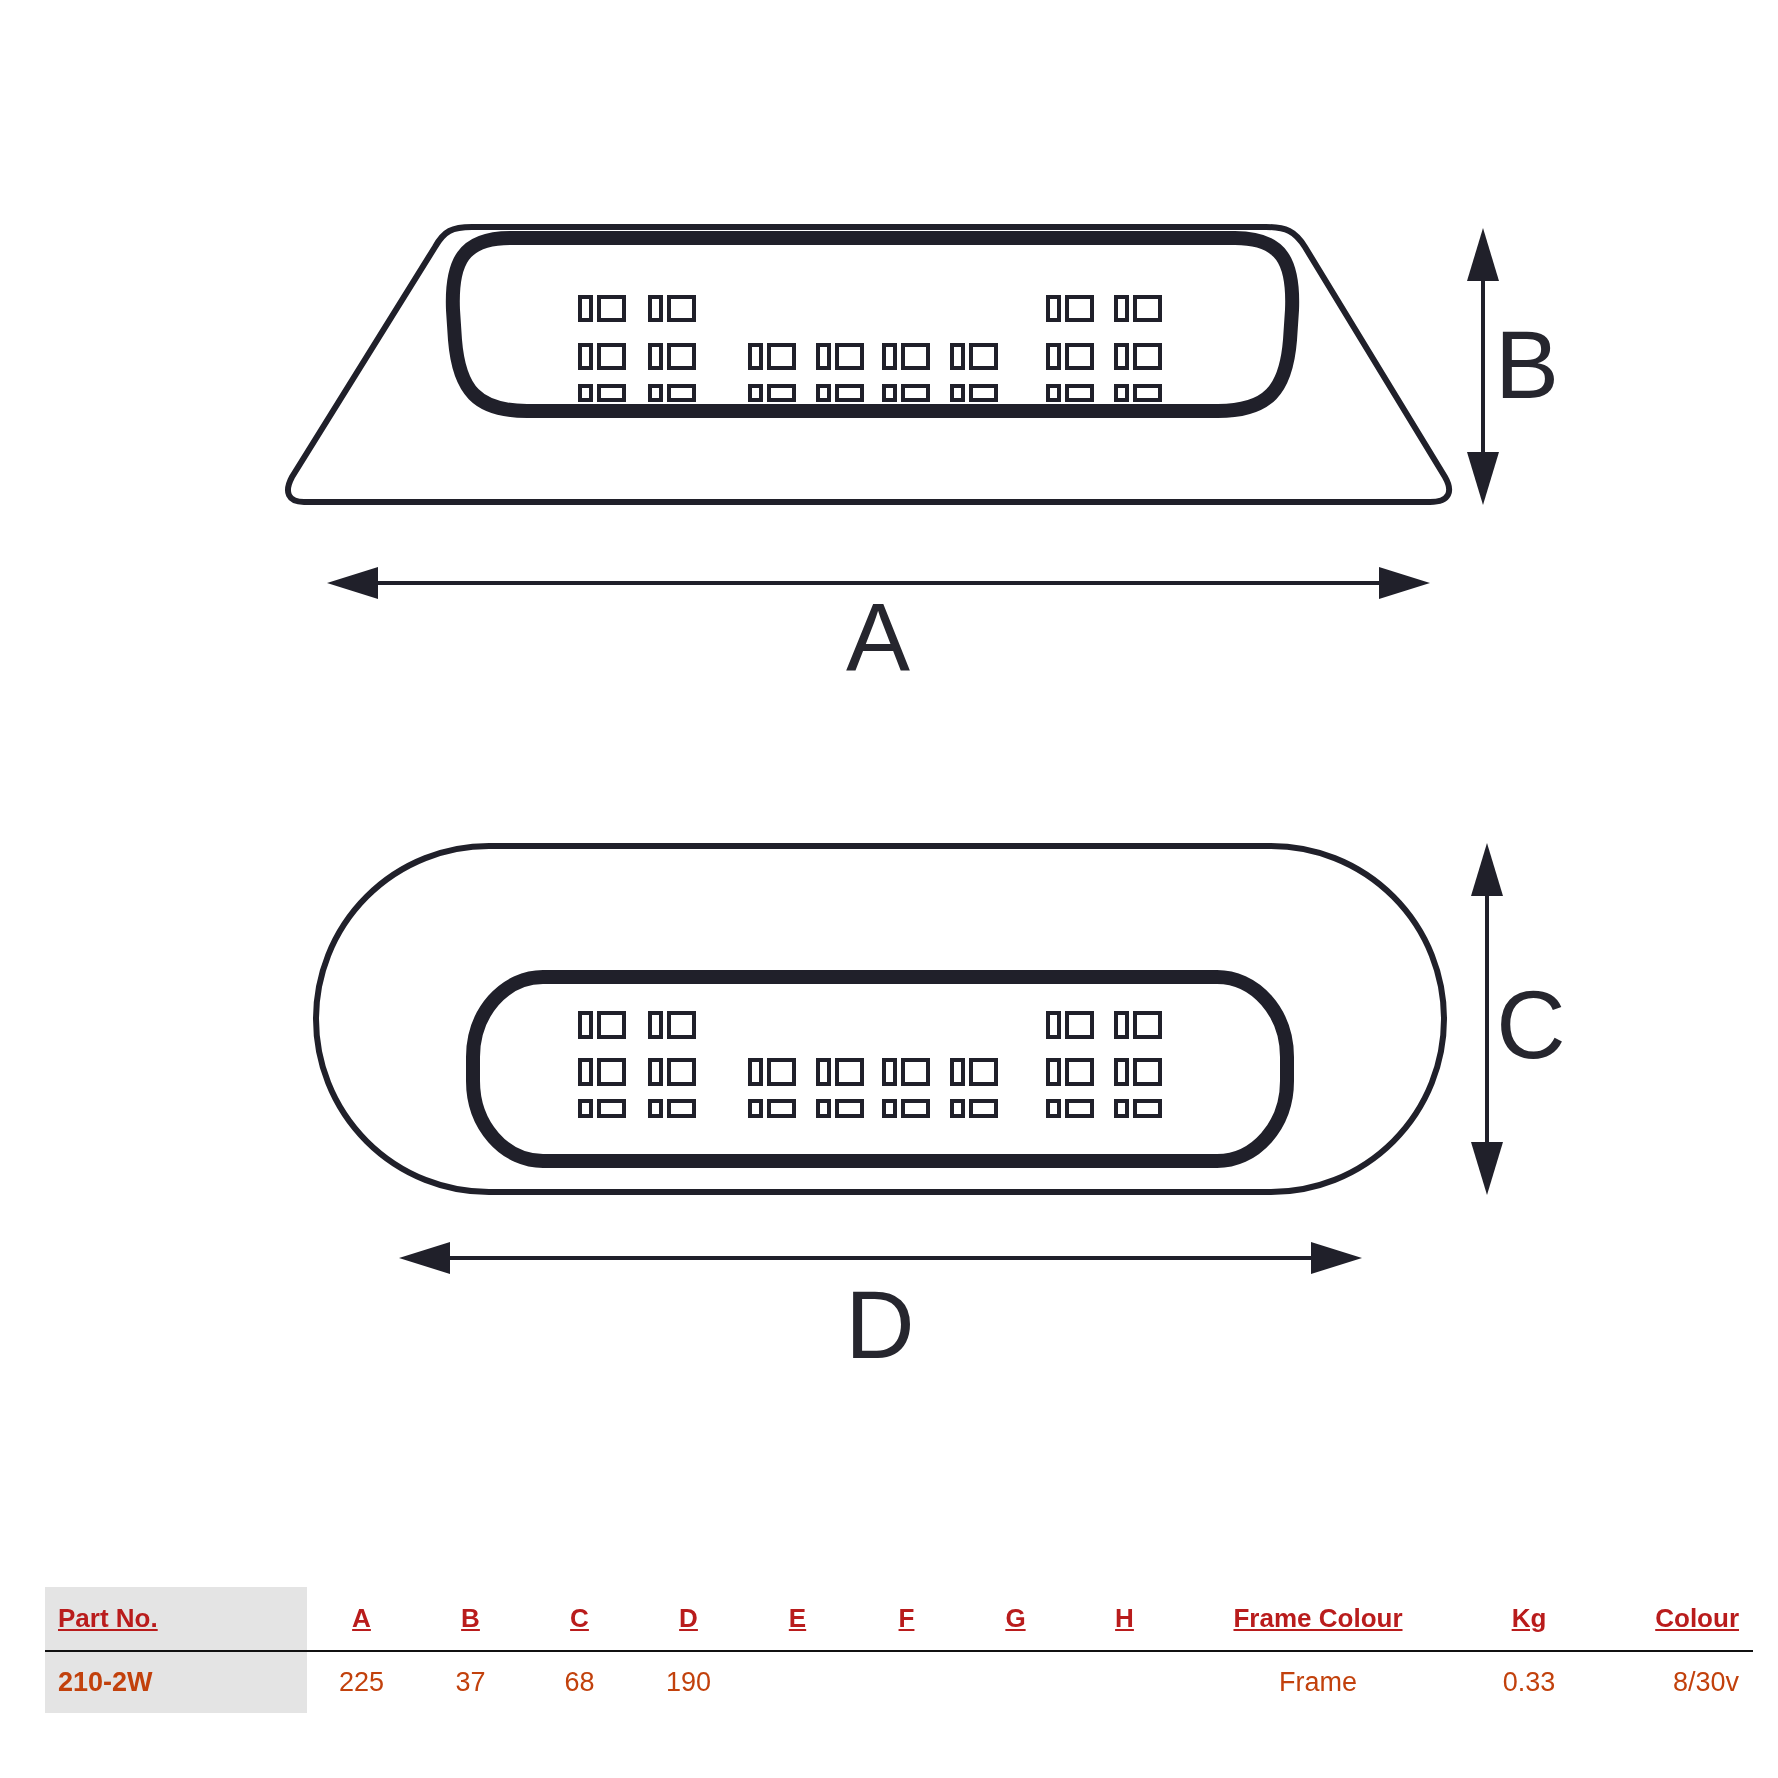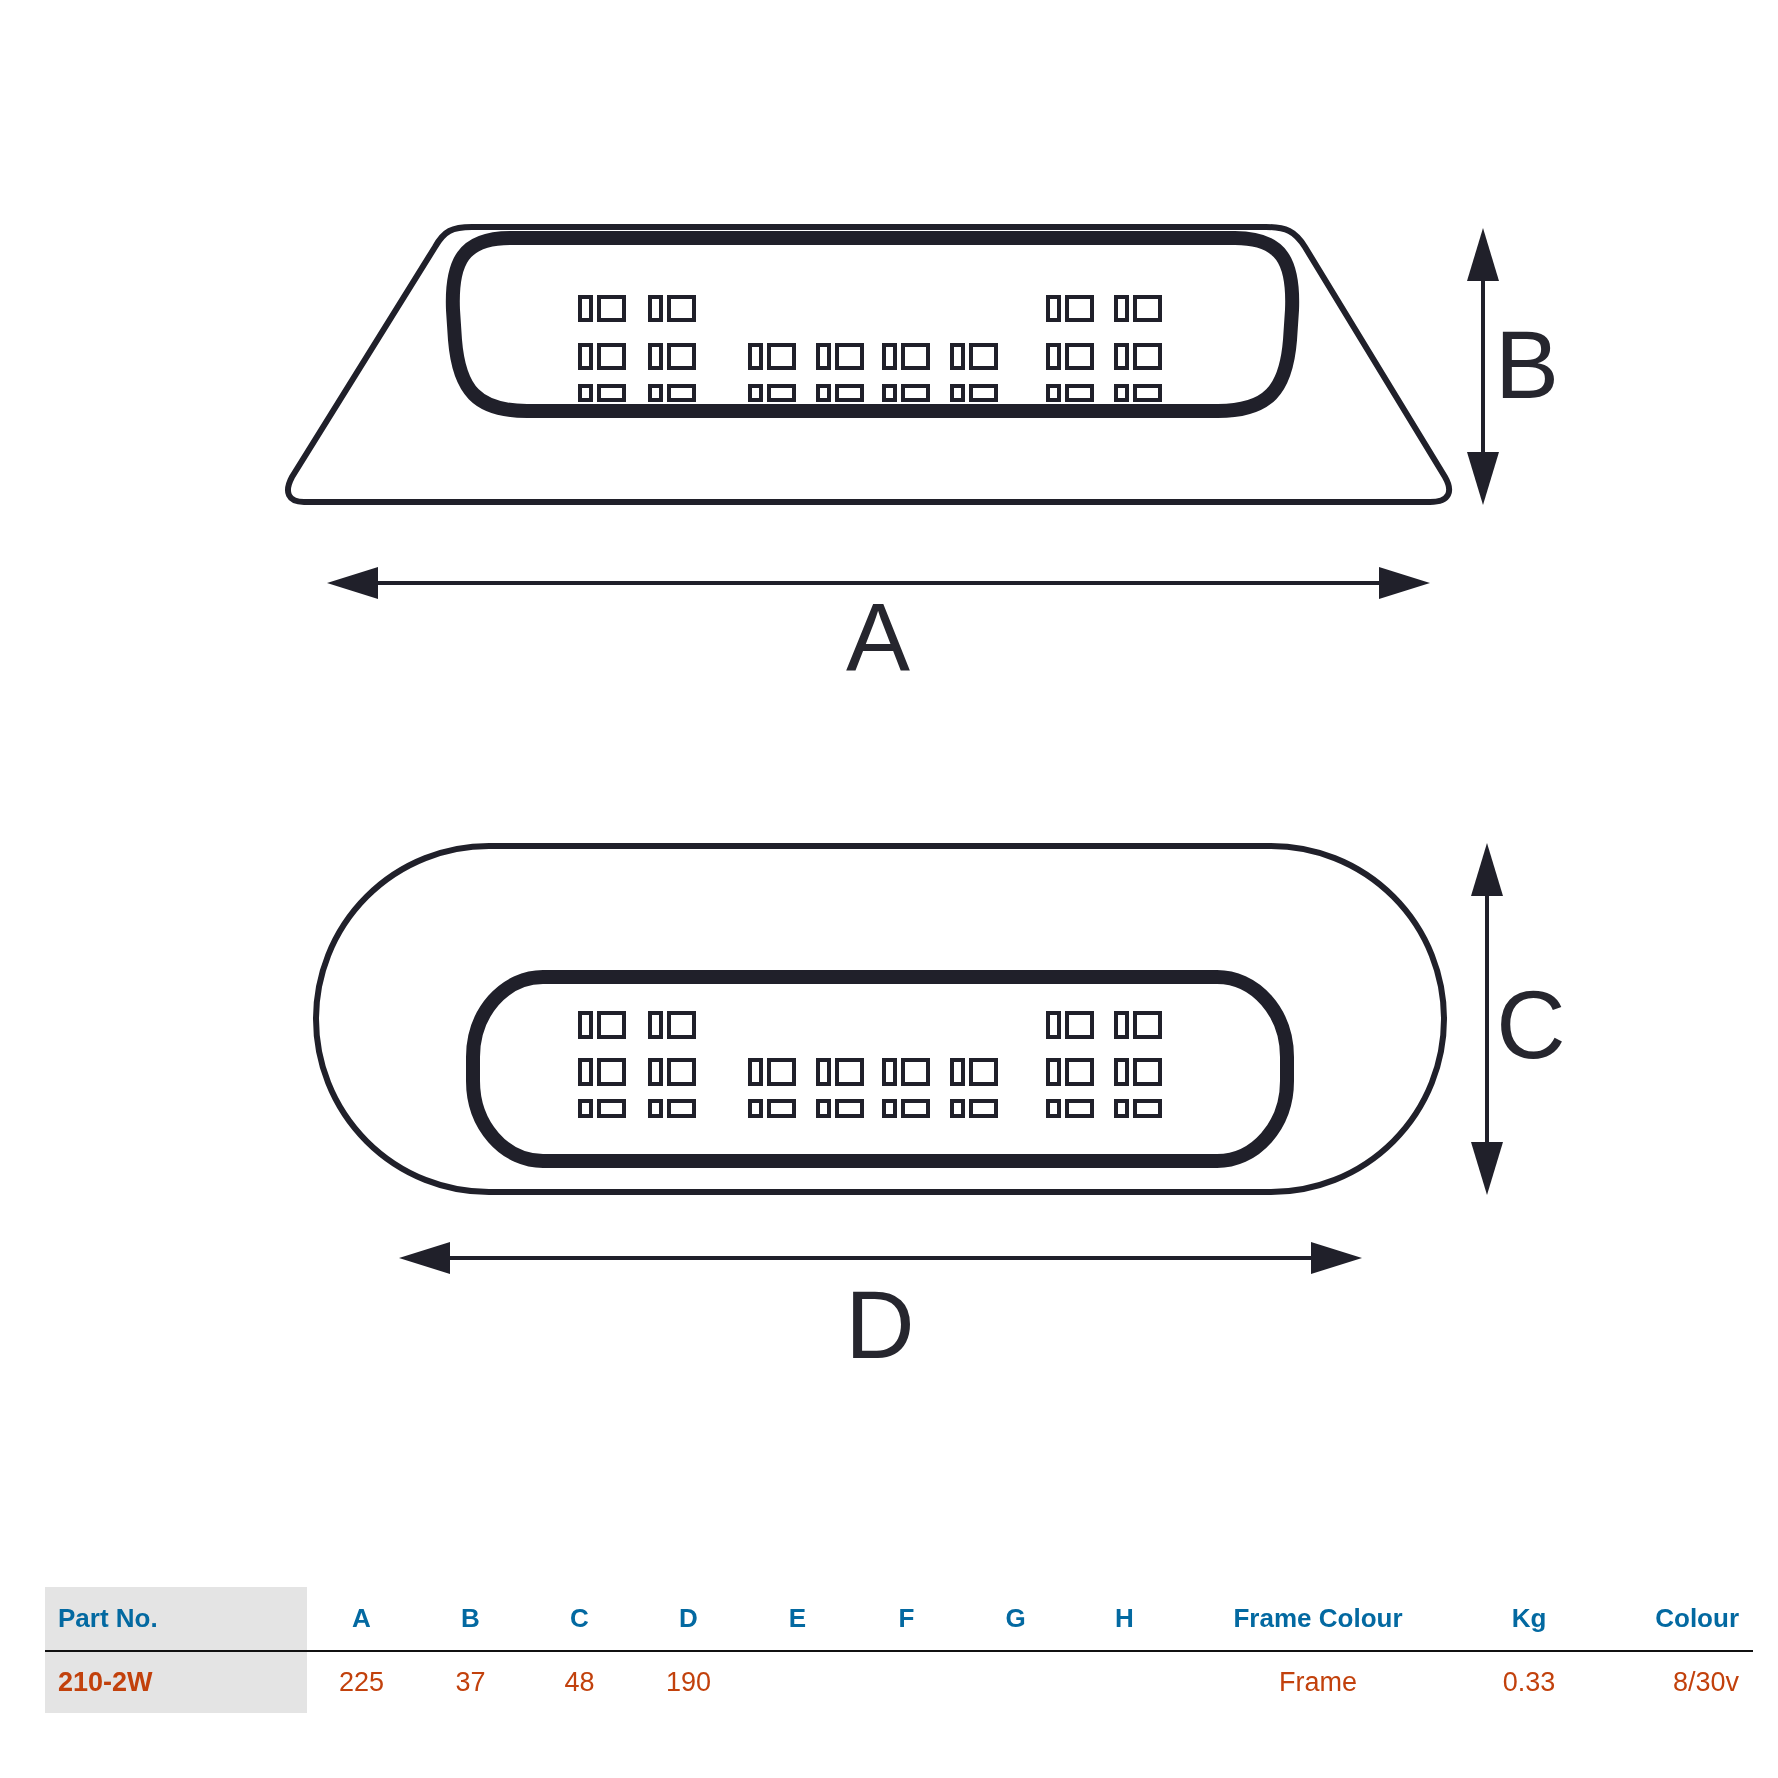--- a/index.html
+++ b/index.html
@@ -42,21 +42,21 @@
     padding:0;
     font-size:26px;
     text-align:center;
     vertical-align:middle;
     white-space:nowrap;
     overflow:hidden;
   }
   table.spec thead tr{height:64px;}
   table.spec tbody tr{height:62px;}
   table.spec thead tr{border-bottom:2px solid var(--divider);}
-  table.spec th{font-weight:bold;color:#0369a1;}
+  table.spec th{font-weight:bold;color:#b91c1c;text-decoration:underline;}
   table.spec td{font-weight:normal;font-size:27px;color:#c2410c;}
   table.spec .part{
     background:var(--header-bg);
     text-align:left;
     padding-left:13px;
   }
   table.spec td.part{font-weight:bold;}
   table.spec .volt{text-align:right;padding-right:14px;}
 </style>
 </head>
@@ -218,21 +218,21 @@
         <th>Frame Colour</th>
         <th>Kg</th>
         <th class="volt">Colour</th>
       </tr>
     </thead>
     <tbody>
       <tr>
         <td class="part">210-2W</td>
         <td>225</td>
         <td>37</td>
-        <td>48</td>
+        <td>68</td>
         <td>190</td>
         <td></td>
         <td></td>
         <td></td>
         <td></td>
         <td>Frame</td>
         <td>0.33</td>
         <td class="volt">8/30v</td>
       </tr>
     </tbody>

